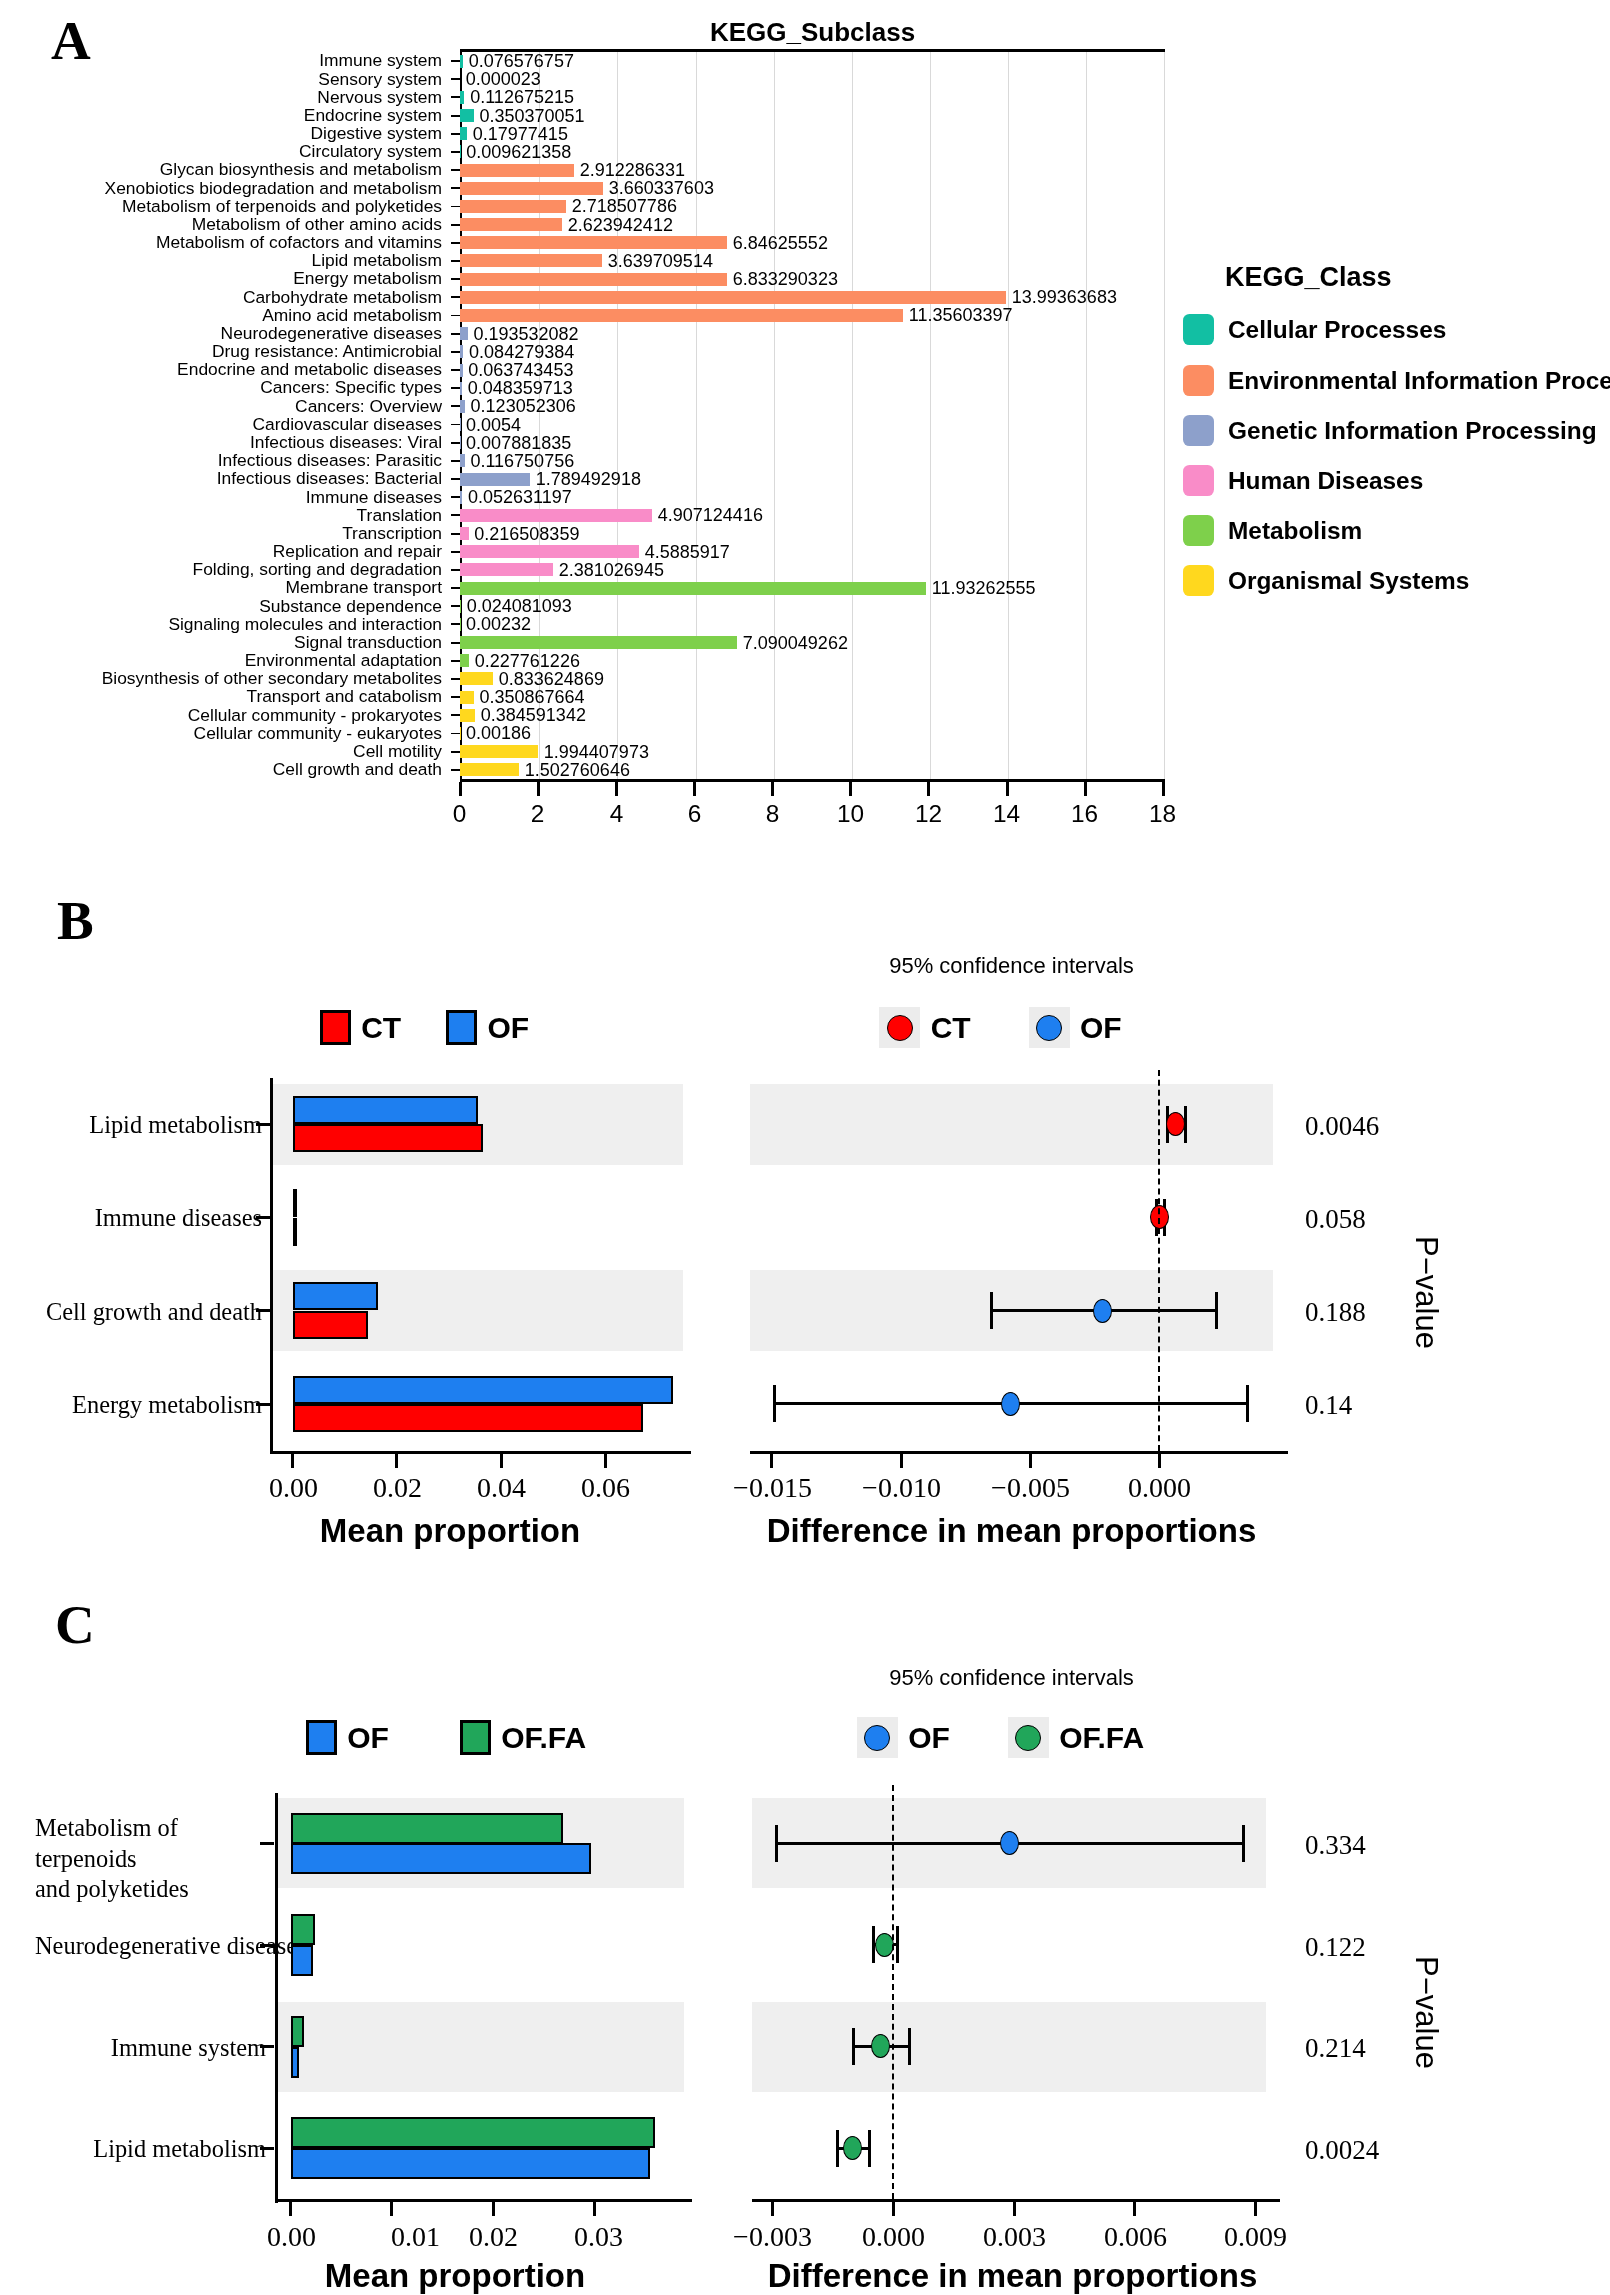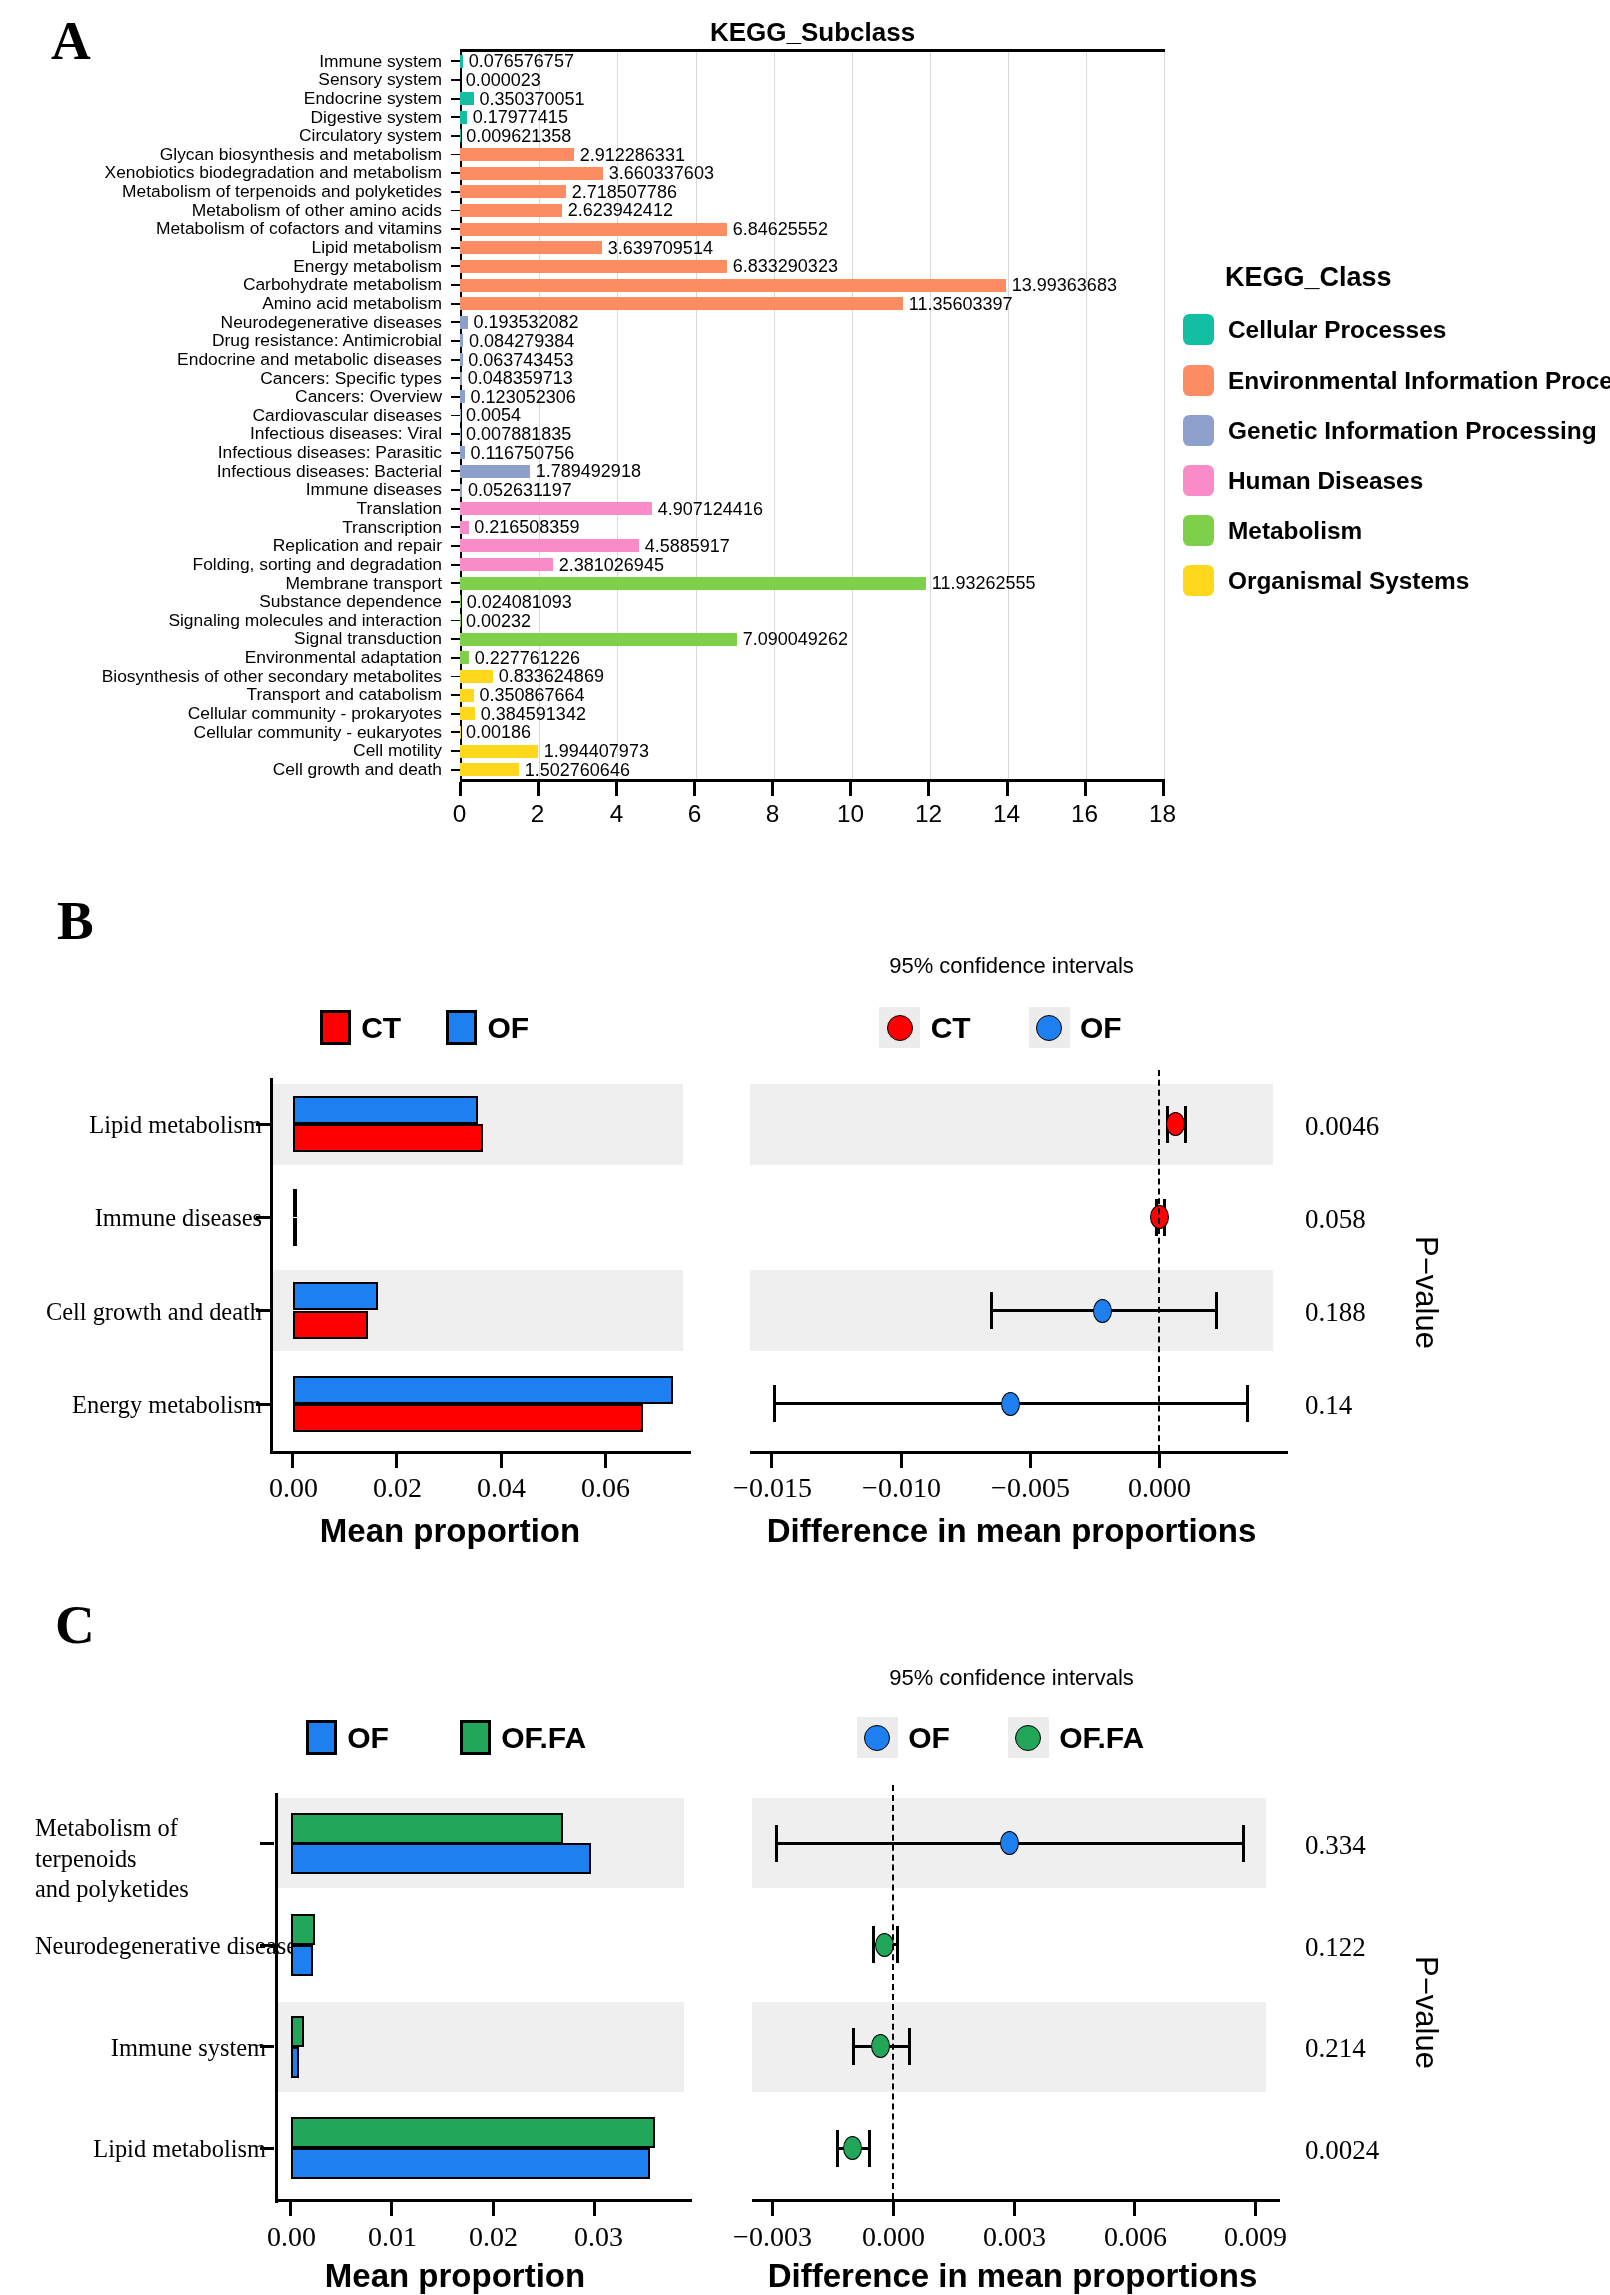--- a/index.html
+++ b/index.html
@@ -81,20 +81,28 @@
       </div>
       <div class="pa-row">
         <div class="pa-lab">Sensory system</div>
         <div class="pa-tick"></div>
         <div class="pa-barwrap">
           <div class="pa-bar" style="width: 0px; background: rgb(18, 191, 163);"></div>
           <div class="pa-val">0.000023</div>
         </div>
       </div>
       <div class="pa-row">
+        <div class="pa-lab">Nervous system</div>
+        <div class="pa-tick"></div>
+        <div class="pa-barwrap">
+          <div class="pa-bar" style="width: 4.4px; background: rgb(18, 191, 163);"></div>
+          <div class="pa-val">0.112675215</div>
+        </div>
+      </div>
+      <div class="pa-row">
         <div class="pa-lab">Endocrine system</div>
         <div class="pa-tick"></div>
         <div class="pa-barwrap">
           <div class="pa-bar" style="width: 13.7px; background: rgb(18, 191, 163);"></div>
           <div class="pa-val">0.350370051</div>
         </div>
       </div>
       <div class="pa-row">
         <div class="pa-lab">Digestive system</div>
         <div class="pa-tick"></div>
@@ -610,21 +618,21 @@
       <div class="cicap" style="left: 868px; top: 2130px;"></div>
       <div class="cidot" style="left: 843px; top: 2136px; background: rgb(33, 166, 90);"></div>
       <div class="pval" style="top: 2135px;">0.0024</div>
       <div class="dashline" style="left: 892px; top: 1785px; height: 414px;"></div>
       <div class="yaxis" style="left: 275px; top: 1793px; height: 410px;"></div>
       <div class="xaxis" style="left: 275px; top: 2199px; width: 417px;"></div>
       <div class="xaxis" style="left: 752px; top: 2199px; width: 528px;"></div>
       <div class="xtickdash" style="left: 289px; top: 2202px;"></div>
       <div class="xticklab" style="left: 291px; top: 2221px;">0.00</div>
       <div class="xtickdash" style="left: 390px; top: 2202px;"></div>
-      <div class="xticklab" style="left: 392px; top: 2221px;">0.01</div>
+      <div class="xticklab" style="left: 415px; top: 2221px;">0.01</div>
       <div class="xtickdash" style="left: 492px; top: 2202px;"></div>
       <div class="xticklab" style="left: 493px; top: 2221px;">0.02</div>
       <div class="xtickdash" style="left: 593px; top: 2202px;"></div>
       <div class="xticklab" style="left: 598px; top: 2221px;">0.03</div>
       <div class="xtickdash" style="left: 771px; top: 2202px;"></div>
       <div class="xticklab" style="left: 772px; top: 2221px;">−0.003</div>
       <div class="xtickdash" style="left: 892px; top: 2202px;"></div>
       <div class="xticklab" style="left: 893px; top: 2221px;">0.000</div>
       <div class="xtickdash" style="left: 1013px; top: 2202px;"></div>
       <div class="xticklab" style="left: 1014px; top: 2221px;">0.003</div>

